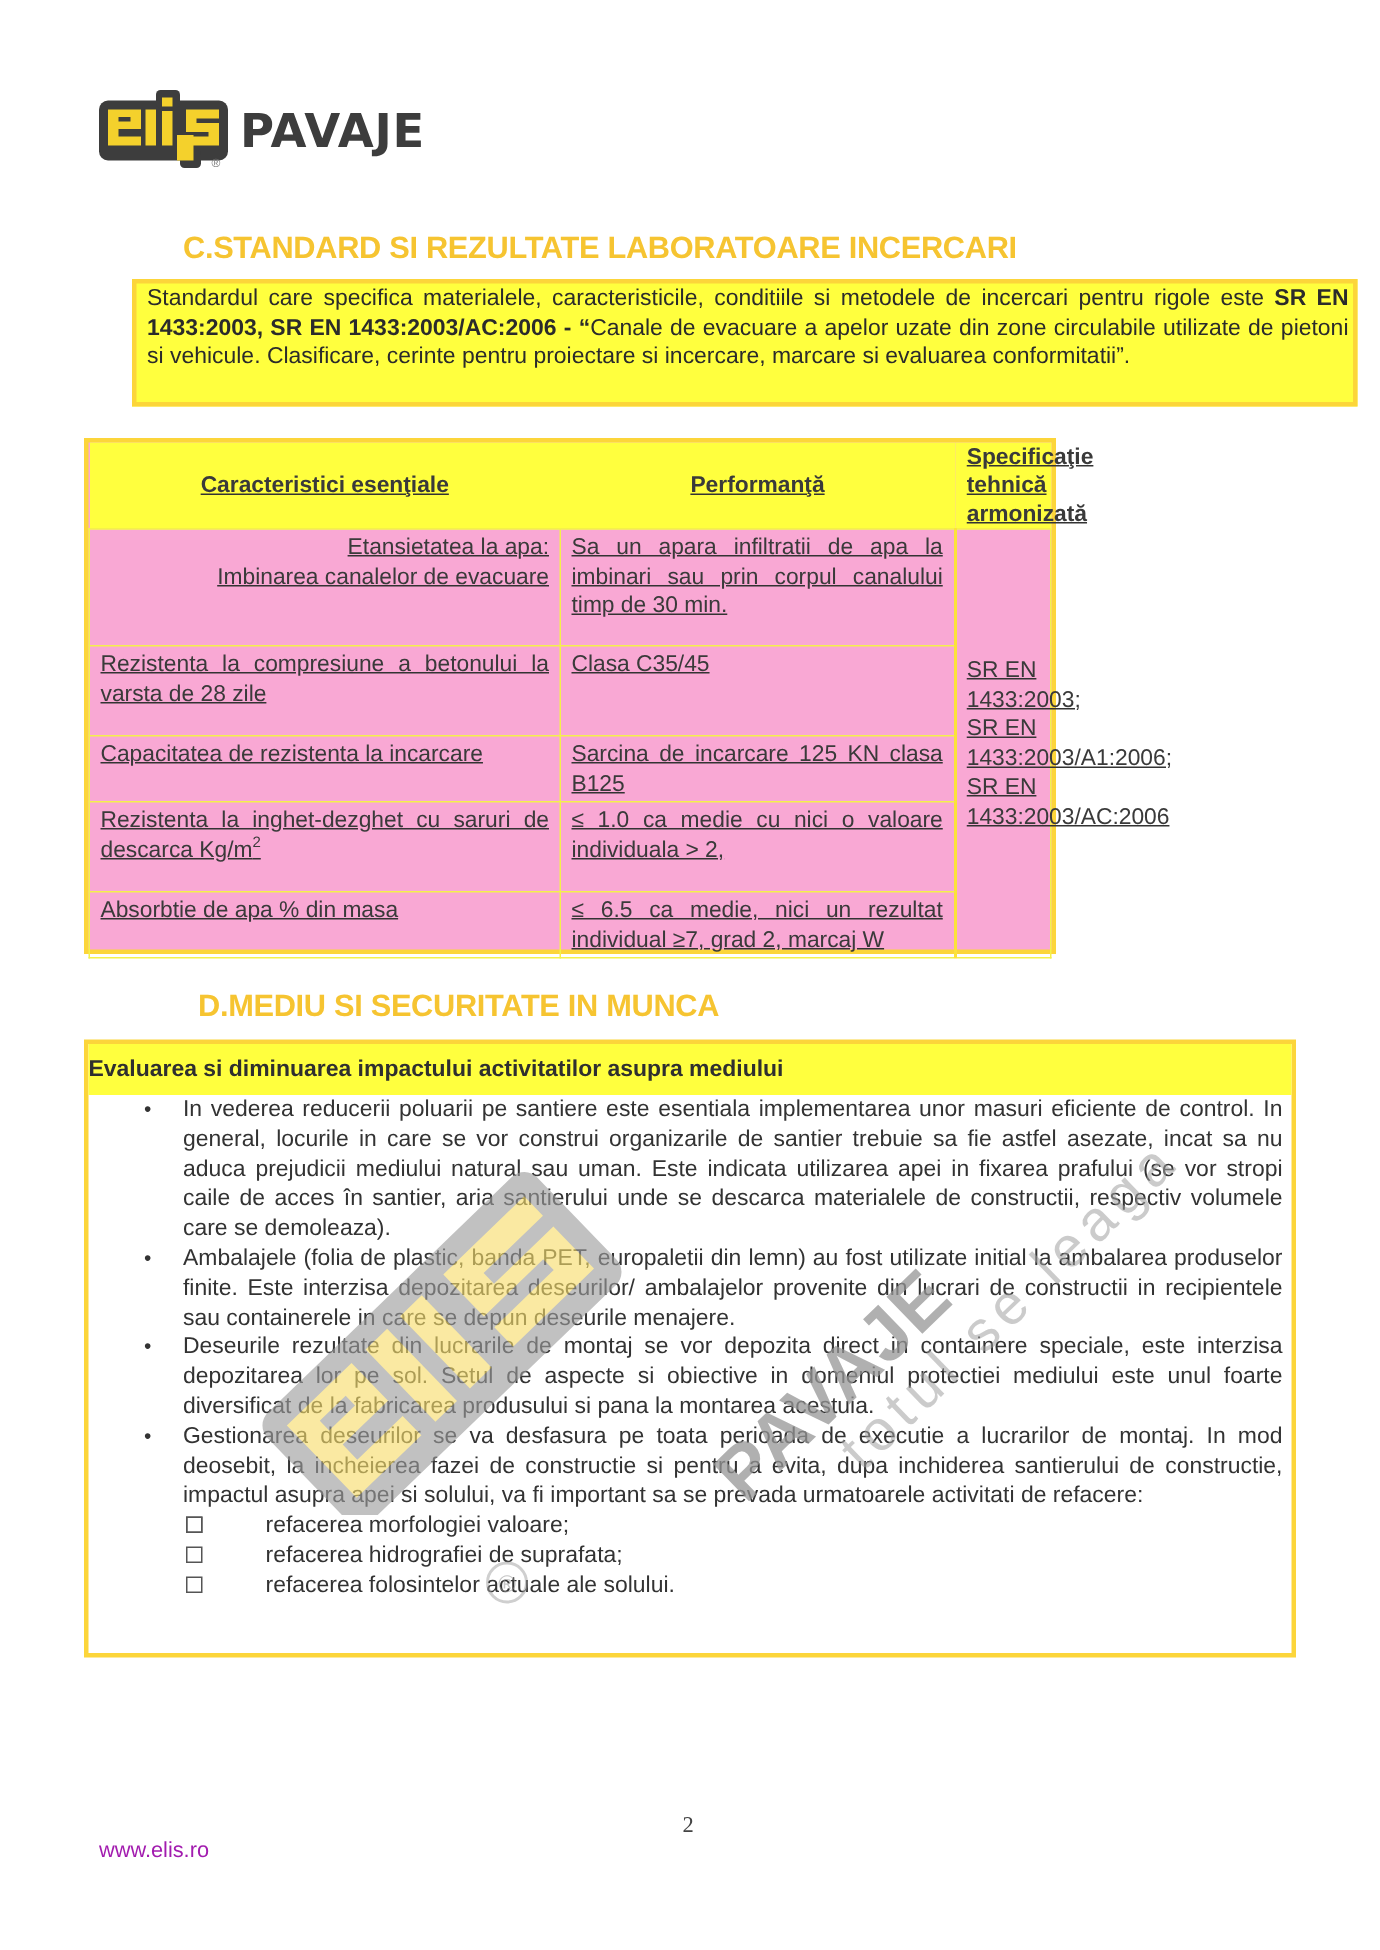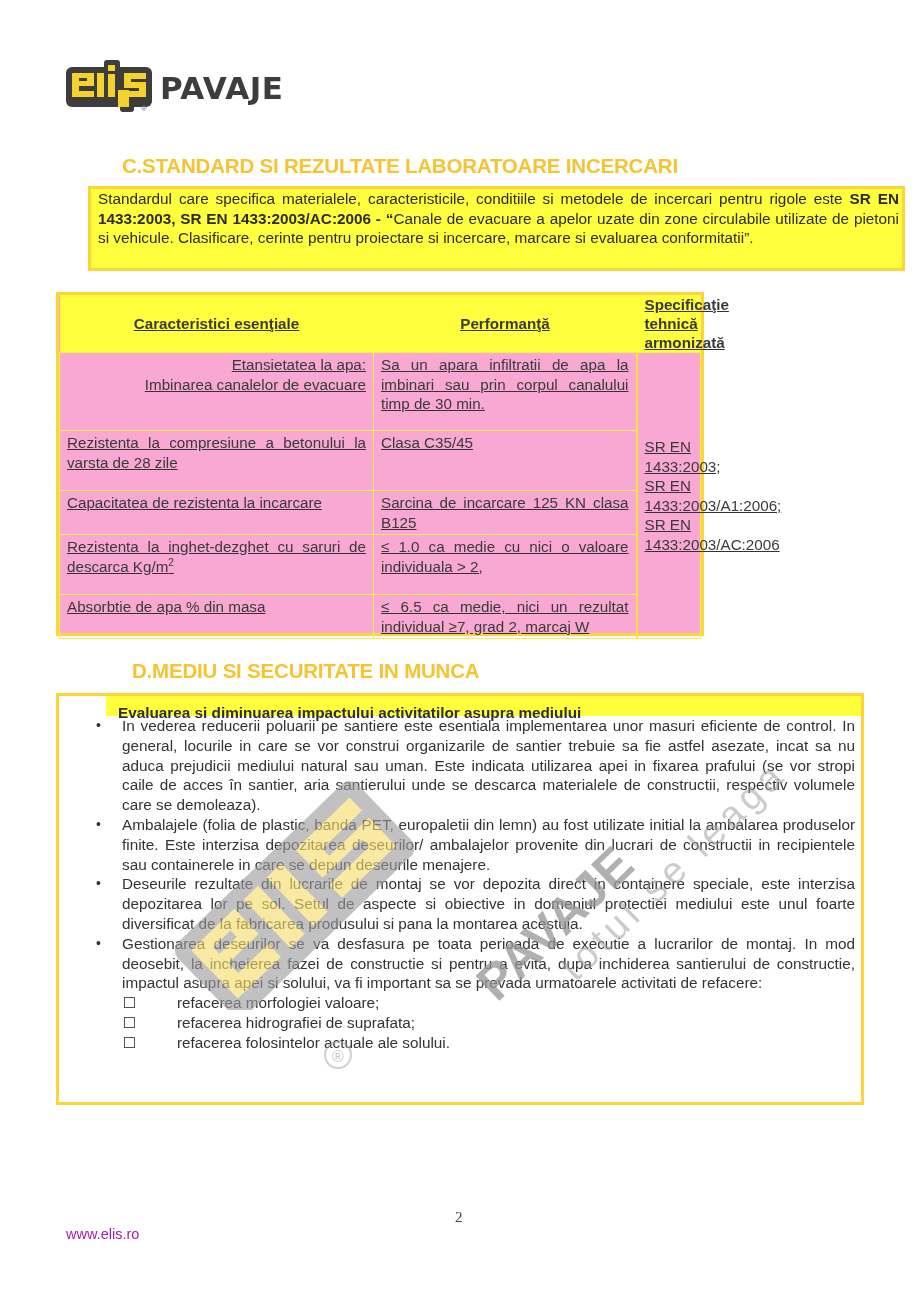--- a/index.html
+++ b/index.html
@@ -33,22 +33,22 @@
                    height: 40px; padding: 0 8px; text-align: center; vertical-align: middle; line-height: 19px; }
   .spec-table td { font-size: 15.2px; line-height: 19.5px; color: #3a3a3a; vertical-align: top;
                    padding: 2px 7px; border: 1px solid #f4f14a; text-align: justify; }
   .spec-table td.c3 { vertical-align: middle; text-align: left; border-left: 2px solid #fce23a; }
   .spec-table th.h3 { border-left: 0; margin-top: 24px; }
   .spec-table sup { font-size: 10px; line-height: 0; }
 
   
   .env-box { position: absolute; left: 56px; top: 693px; width: 808px; height: 412px;
              border: 3px solid #fcd53a; box-sizing: border-box; background: #fff; }
-  .env-header { background: #ffff3e; height: 20px; line-height: 34px; padding-left: 12px;
-                font-weight: bold; font-size: 15.3px; color: #2f2f2f; margin-left: 47px; }
+  .env-header { background: #ffff3e; height: 34px; line-height: 34px; padding-left: 0;
+                font-weight: bold; font-size: 15.3px; color: #2f2f2f; }
   .env-body { padding: 0 6px 0 0; }
   .env-list { list-style: none; margin: 0; padding: 0; }
   .env-item { position: relative; padding-left: 63px; font-size: 15.3px; line-height: 19.8px;
               text-align: justify; color: #333; }
   .env-item .bullet { position: absolute; left: 37px; top: 0; font-size: 14px; }
   .sub-list { list-style: none; margin: 0; padding: 0; }
   .sub-item { position: relative; padding-left: 55px; font-size: 15.3px; line-height: 19.8px; text-align: left; }
   .sub-item .box { position: absolute; left: 2px; top: 4px; width: 11px; height: 11px;
                    border: 1.4px solid #555; box-sizing: border-box; }
 

